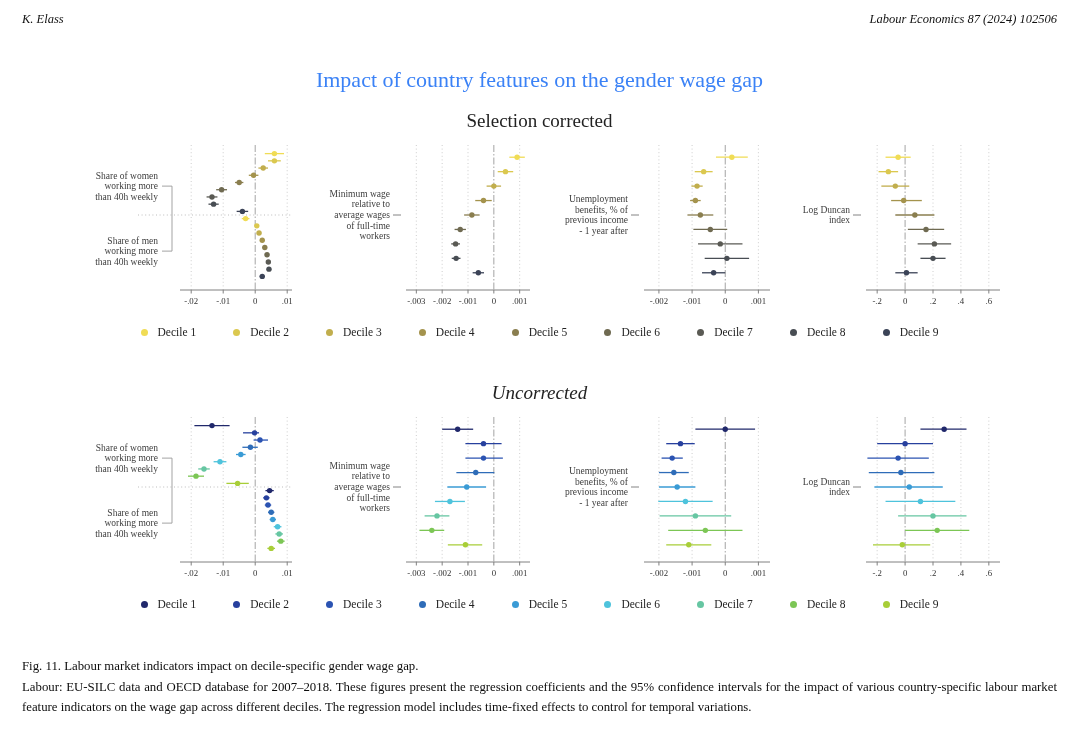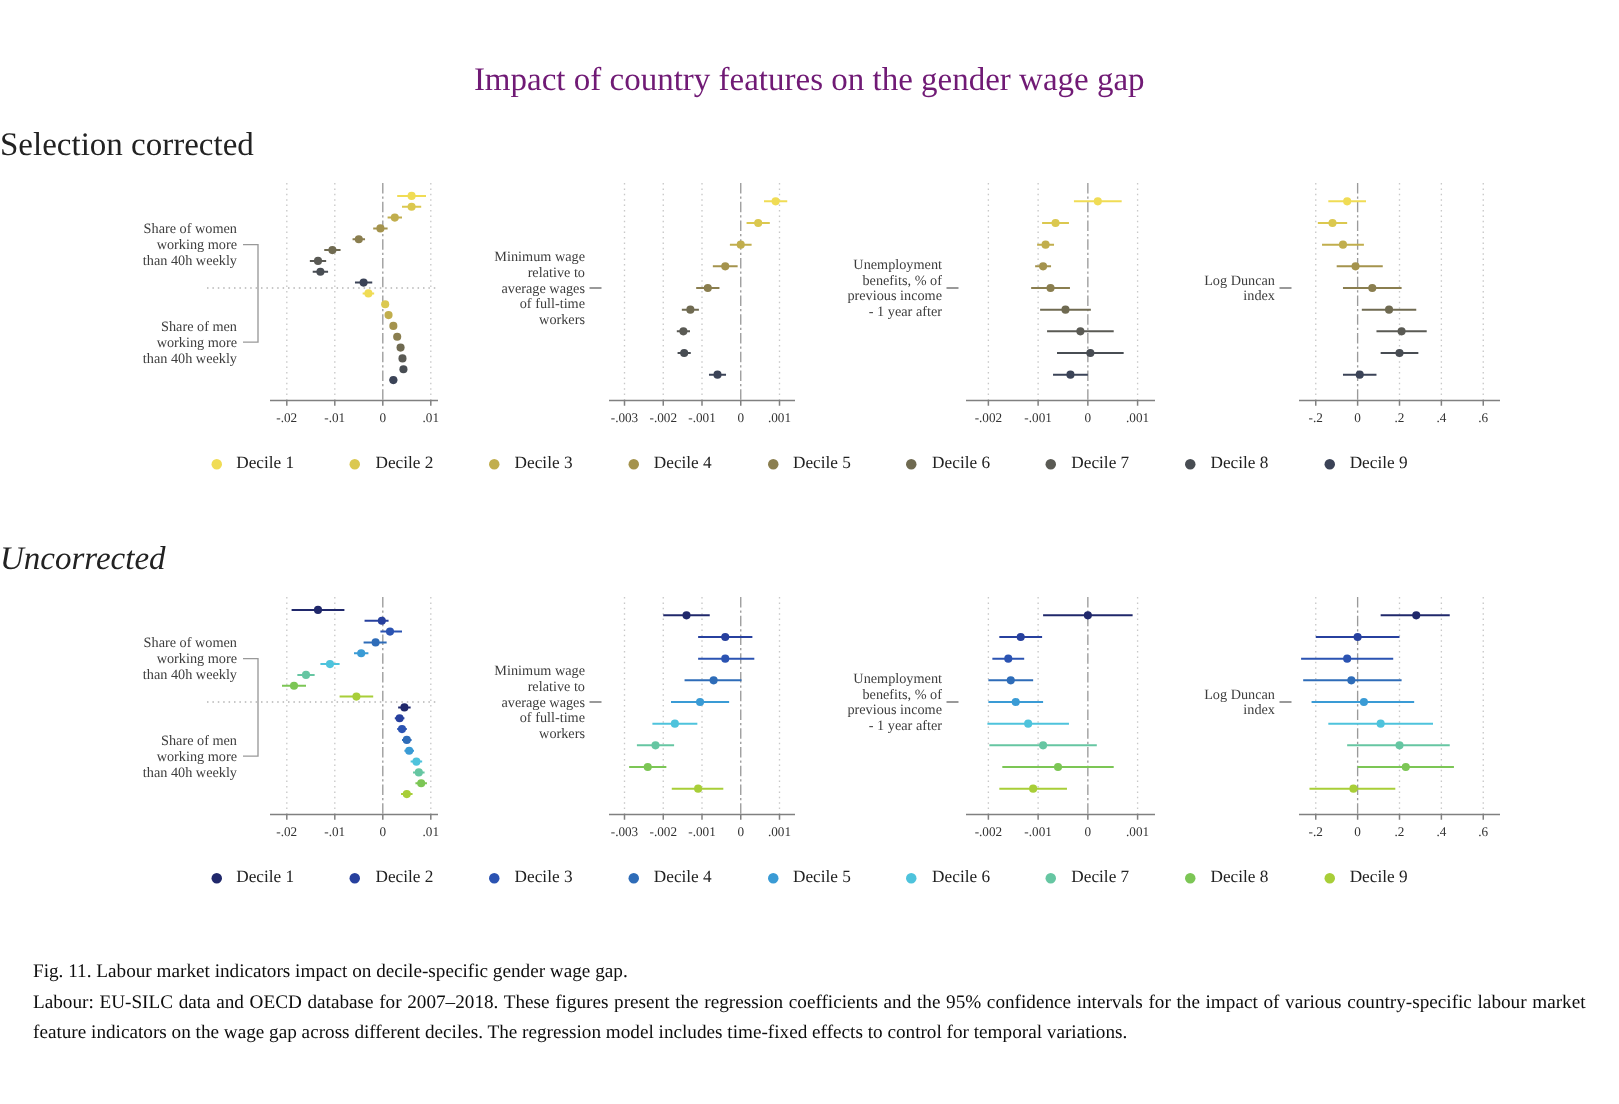--- a/index.html
+++ b/index.html
@@ -1,37 +1,41 @@
 <!DOCTYPE html>
 <html><head>
 <meta charset="utf-8">
 <style>
   html,body{margin:0;padding:0;background:#fff;}
   .page{position:relative;width:1079px;height:736px;background:#ffffff;overflow:hidden;
         font-family:"Liberation Serif","DejaVu Serif",serif;color:#1a1a1a;}
   .header{display:flex;justify-content:space-between;padding:12px 22px 0 22px;
           font-style:italic;font-size:12.5px;color:#111;}
-  .fig-title{font-weight:normal;text-align:center;font-size:22px;margin:40px 0 0 0;color:#701a75;}
-  .subtitle{font-weight:normal;font-size:22px;margin:0;color:#222;}
+  .fig-title{font-weight:normal;text-align:center;font-size:22px;margin:40px 0 0 0;color:#3b82f6;}
+  .subtitle{font-weight:normal;text-align:center;font-size:19px;margin:0;color:#222;}
   .sec1 .subtitle{margin-top:17px;}
   .sec2 .subtitle{margin-top:44px;font-style:italic;}
   .panels{display:flex;justify-content:center;align-items:flex-start;gap:10px;margin-top:8px;}
   .legend{display:flex;justify-content:space-between;width:798px;margin:12px auto 0 auto;}
   .legend-item{display:flex;align-items:center;gap:10px;font-size:11.5px;color:#222;}
   .legend-dot{width:7px;height:7px;border-radius:50%;display:inline-block;}
   .caption{padding:0 22px;margin-top:46px;font-size:12.8px;line-height:1.62;color:#0d0d0d;}
   .caption p{margin:0;}
   .caption .notes{text-align:justify;}
   .caption b{font-weight:normal;}
   svg text{font-family:"Liberation Serif","DejaVu Serif",serif;}
 </style>
 </head>
 <body>
 
 <div class="page">
+  <div class="header">
+    <span>K. Elass</span>
+    <span>Labour Economics 87 (2024) 102506</span>
+  </div>
 
   <h1 class="fig-title">Impact of country features on the gender wage gap</h1>
 
   <section class="chart-section sec1">
     <h2 class="subtitle">Selection corrected</h2>
     <div class="panels">
         <svg width="228" height="174" viewBox="0 0 228 174">
           <line x1="119.2" x2="119.2" y1="5" y2="150" stroke="#c8c8c8" stroke-width="0.9" stroke-dasharray="1 2.6"></line>
           <line x1="151.2" x2="151.2" y1="5" y2="150" stroke="#c8c8c8" stroke-width="0.9" stroke-dasharray="1 2.6"></line>
           <line x1="183.2" x2="183.2" y1="5" y2="150" stroke="#9a9a9a" stroke-width="0.9" stroke-dasharray="7 2 1.5 2"></line>

